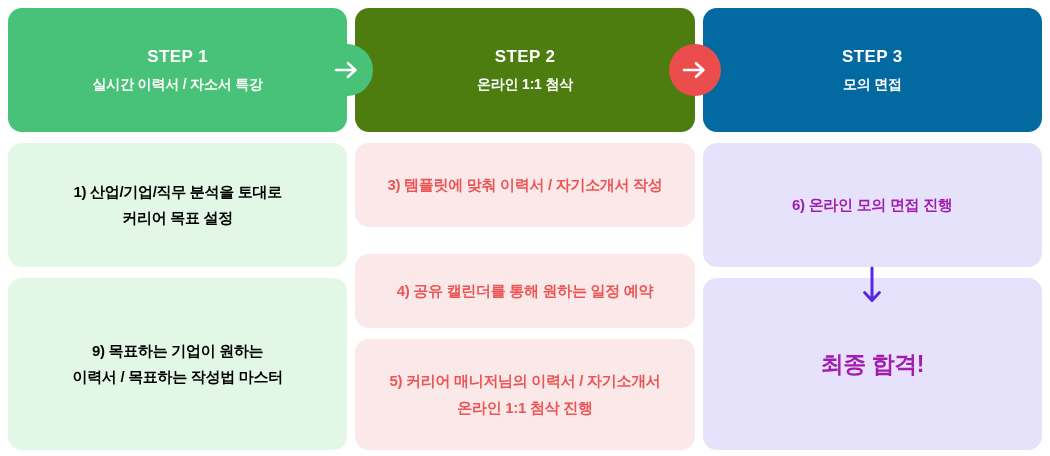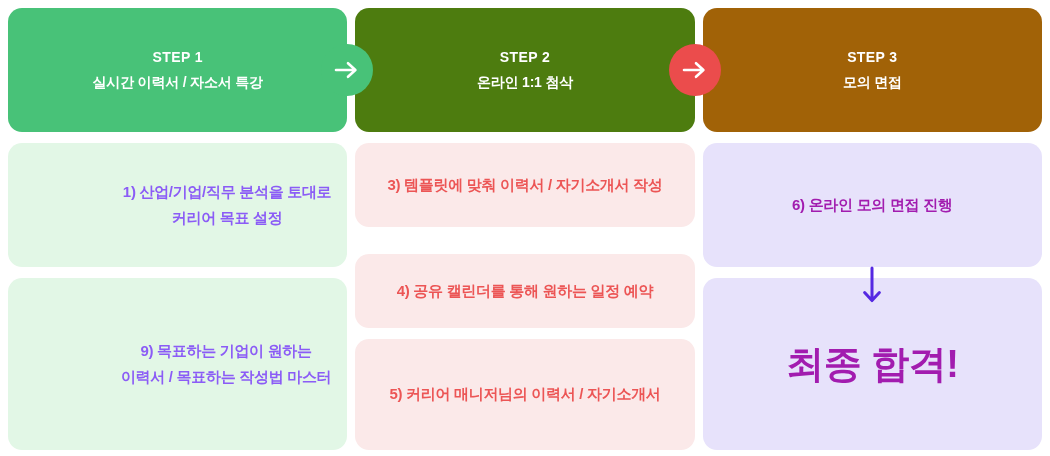--- a/index.html
+++ b/index.html
@@ -34,21 +34,21 @@
     display: flex;
     flex-direction: column;
     align-items: center;
     justify-content: center;
     gap: 9px;
     color: #ffffff;
     overflow: visible;
     flex: 0 0 auto;
   }
   .step-header .step-label {
-    font-size: 14px;
+    font-size: 17px;
     font-weight: bold;
     letter-spacing: 0.4px;
   }
   .step-header .step-title {
     font-size: 14px;
     font-weight: bold;
     letter-spacing: -0.2px;
     text-align: center;
     padding: 0 12px;
   }
@@ -65,51 +65,51 @@
     align-items: center;
     justify-content: center;
     z-index: 5;
   }
   .arrow-knob svg { display: block; }
   
   .col-1 .step-header { background: #48c278; }
   .col-1 .arrow-knob  { background: #48c278; }
   .col-2 .step-header { background: #4d7c0f; }
   .col-2 .arrow-knob  { background: #eb4c4c; }
-  .col-3 .step-header { background: #a16207; }
+  .col-3 .step-header { background: #0369a1; }
 
   
   .card {
     border-radius: 14px;
     display: flex;
     align-items: center;
     justify-content: center;
     text-align: center;
     padding: 10px 16px;
     font-size: 15px;
     font-weight: bold;
     line-height: 1.75;
     letter-spacing: -0.3px;
   }
-  .col-1 .card { background: #e2f7e6; color: #8b5cf6; justify-content: flex-end; }
+  .col-1 .card { background: #e2f7e6; color: #000000; }
   .col-2 .card { background: #fbe9e9; color: #ec5555; }
   .col-3 .card { background: #e7e2fb; color: #a21caf; }
 
   
   .col-1 .card.c1 { flex: 0 0 124px; }
   .col-1 .card.c2 { flex: 1 1 auto; }
   
   .col-2 .card.c3 { flex: 0 0 84px; }
   .col-2 .card.c4 { flex: 0 0 74px; margin-top: 16px; }
   .col-2 .card.c5 { flex: 1 1 auto; }
   
   .col-3 .card.c6 { flex: 0 0 124px; }
   .col-3 .card.final {
     flex: 1 1 auto;
-    font-size: 38px;
+    font-size: 23px;
     font-weight: bold;
     letter-spacing: -0.5px;
   }
   .down-arrow-wrap {
     position: absolute;
     left: 50%;
     transform: translateX(-50%);
     top: 258px;
     z-index: 6;
     pointer-events: none;
@@ -162,20 +162,21 @@
       </div>
     </div>
     <div class="card c4">
       <div>
         <span>4) 공유 캘린더를 통해 원하는 일정 예약</span>
       </div>
     </div>
     <div class="card c5">
       <div>
         <span>5) 커리어 매니저님의 이력서 / 자기소개서</span>
+        <span class="line2">온라인 1:1 첨삭 진행</span>
       </div>
     </div>
   </div>
 
   <div class="column col-3">
     <div class="step-header">
       <div class="step-label">STEP 3</div>
       <div class="step-title">모의 면접</div>
     </div>
     <div class="card c6">

